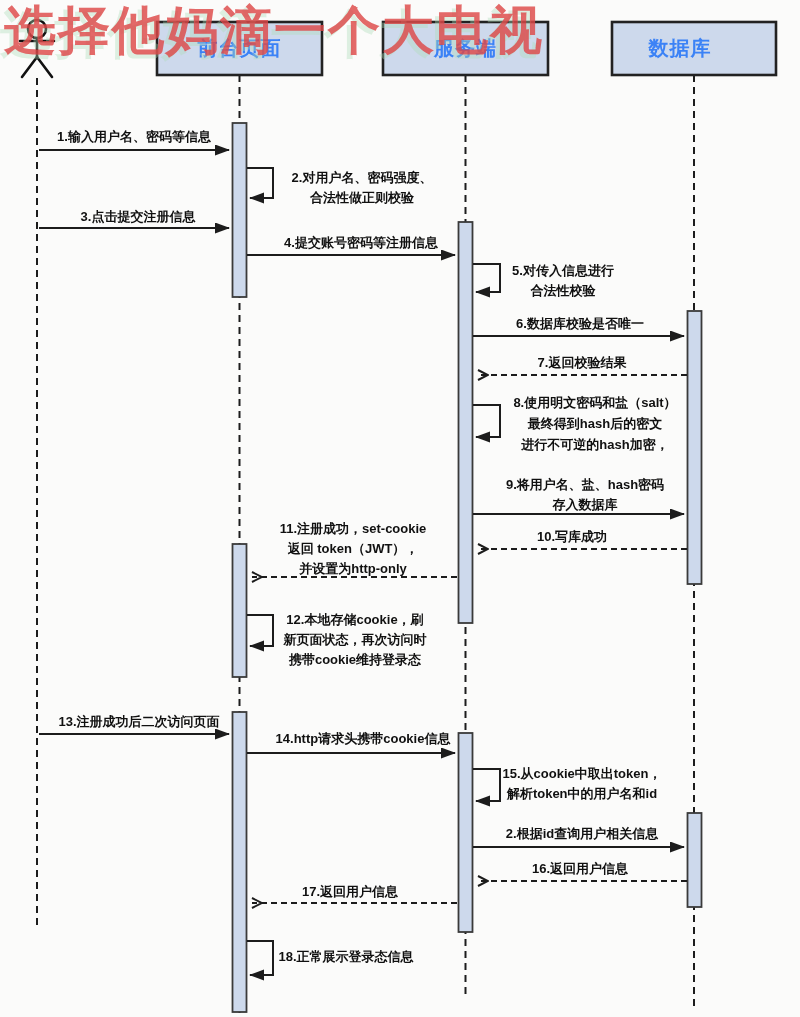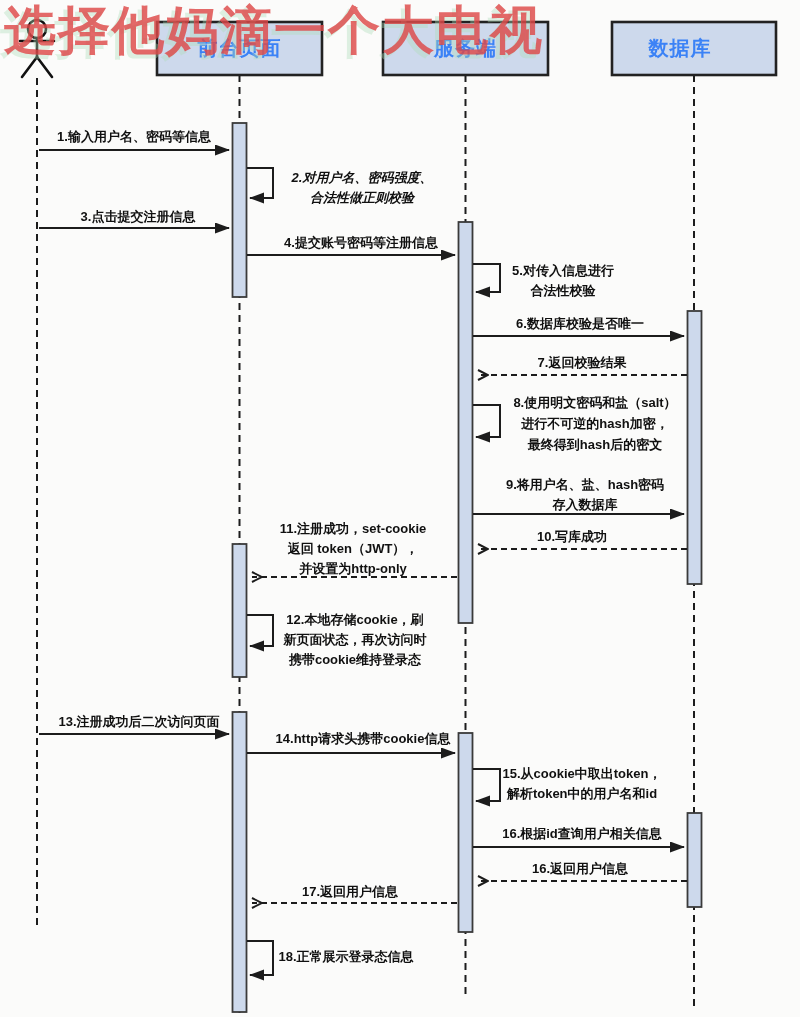--- a/index.html
+++ b/index.html
@@ -97,21 +97,21 @@
     </g>
   </svg>
 
   <div class="head-label" style="left:157px;top:22px;width:165px;height:53px;">前台页面</div>
   <div class="head-label" style="left:383px;top:22px;width:165px;height:53px;border-radius:26px;">服务端</div>
   <div class="head-label" style="left:612px;top:22px;width:136px;height:53px;">数据库</div>
 
   <div class="msg" style="left:24px;top:127px;">
     <div>1.输入用户名、密码等信息</div>
   </div>
-  <div class="msg" style="left:252px;top:168px;font-style:italic;">
+  <div class="msg" style="left:252px;top:168px;">
     <div>2.对用户名、密码强度、</div>
     <div>合法性做正则校验</div>
   </div>
   <div class="msg" style="left:28px;top:207px;">
     <div>3.点击提交注册信息</div>
   </div>
   <div class="msg" style="left:251px;top:233px;">
     <div>4.提交账号密码等注册信息</div>
   </div>
   <div class="msg" style="left:453px;top:261px;">
@@ -119,22 +119,22 @@
     <div>合法性校验</div>
   </div>
   <div class="msg" style="left:470px;top:314px;">
     <div>6.数据库校验是否唯一</div>
   </div>
   <div class="msg" style="left:472px;top:353px;">
     <div>7.返回校验结果</div>
   </div>
   <div class="msg lh21" style="left:485px;top:392px;">
     <div>8.使用明文密码和盐（salt）</div>
+    <div>最终得到hash后的密文</div>
     <div>进行不可逆的hash加密，</div>
-    <div>最终得到hash后的密文</div>
   </div>
   <div class="msg" style="left:475px;top:475px;">
     <div>9.将用户名、盐、hash密码</div>
     <div>存入数据库</div>
   </div>
   <div class="msg" style="left:462px;top:527px;">
     <div>10.写库成功</div>
   </div>
   <div class="msg" style="left:243px;top:519px;">
     <div>11.注册成功，set-cookie</div>
@@ -150,21 +150,21 @@
     <div>13.注册成功后二次访问页面</div>
   </div>
   <div class="msg" style="left:253px;top:729px;">
     <div>14.http请求头携带cookie信息</div>
   </div>
   <div class="msg" style="left:472px;top:764px;">
     <div>15.从cookie中取出token，</div>
     <div>解析token中的用户名和id</div>
   </div>
   <div class="msg" style="left:472px;top:824px;">
-    <div>16.根据id查询用户相关信息</div>
+    <div>2.根据id查询用户相关信息</div>
   </div>
   <div class="msg" style="left:470px;top:859px;">
     <div>16.返回用户信息</div>
   </div>
   <div class="msg" style="left:240px;top:882px;">
     <div>17.返回用户信息</div>
   </div>
   <div class="msg" style="left:236px;top:947px;">
     <div>18.正常展示登录态信息</div>
   </div>

